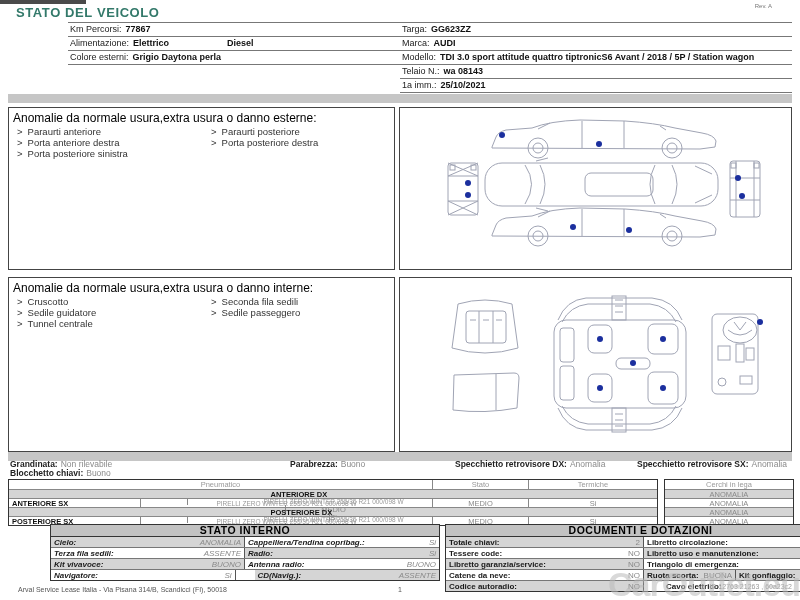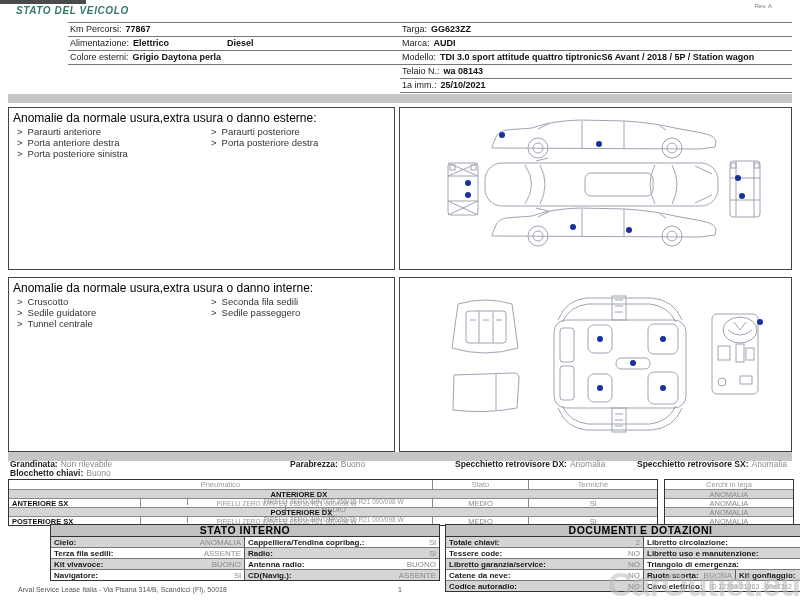--- a/index.html
+++ b/index.html
@@ -1,20 +1,20 @@
 <!DOCTYPE html>
 <html><head>
 <meta charset="utf-8">
 <style>
   html,body{margin:0;padding:0;background:#ffffff;}
   .page{position:relative;width:800px;height:600px;background:#ffffff;
         font-family:"Liberation Sans",sans-serif;overflow:hidden;color:#1a1a1a;}
   .scan-bar{position:absolute;left:0;top:0;width:86px;height:4px;background:#4a4a4a;}
-  .title{position:absolute;left:16px;top:5px;font-size:10px;font-weight:bold;
-         color:#33796a;letter-spacing:.6px;font-style:italic;}
+  .title{position:absolute;left:16px;top:5px;font-size:13px;font-weight:bold;
+         color:#33796a;letter-spacing:.6px;}
   .rev{position:absolute;right:28px;top:3px;font-size:6px;color:#777;}
 
   .info{position:absolute;border-top:1px solid #777;}
   .info-left{left:24px;top:22px;width:388px;margin-left:44px;}
   .info-right{left:400px;top:22px;width:392px;}
   .irow{border-bottom:1px solid #777;padding:1px 2px;font-size:9px;line-height:11px;}
   .irow .lbl{color:#222;margin-right:4px;}
   .irow .val{font-weight:bold;color:#111;}
   .irow .val2{font-weight:bold;color:#111;margin-left:58px;}
 
@@ -57,27 +57,27 @@
   .crow.head{height:9px;border-top:none;color:#9a9a9a;}
   .crow.shade{background:#d5d5d5;}
 
   .btable{position:absolute;border:1px solid #333;font-size:8px;background:#fff;margin-left:42px;}
   .si-table{left:8px;top:524px;width:388px;}
   .doc-table{left:403px;top:524px;width:389px;}
   .bheader{height:11px;line-height:11px;background:#c2c2c2;font-weight:bold;
            font-size:10.5px;text-align:center;letter-spacing:.5px;color:#000;
            border-bottom:1px solid #333;}
   .brow{display:flex;height:10px;border-bottom:1px solid #777;}
-  .brow:last-child{border-bottom:none;}
+  .brow:last-child{border-bottom:none;gap:19px;}
   .bcell{display:flex;justify-content:space-between;align-items:center;
          padding:0 3px;box-sizing:border-box;overflow:hidden;}
   .bcell .lbl{font-weight:bold;color:#1a1a1a;white-space:nowrap;}
   .bcell .val{color:#8a8a8a;white-space:nowrap;margin-left:4px;}
   .bcell.shade{background:#d5d5d5;}
-  .si-table .bcell{width:194px;}
+  .si-table .bcell{width:194px;font-style:italic;}
   .si-table .bcell:first-child{border-right:1px solid #555;}
   .doc-table .cell-l{width:198px;border-right:1px solid #555;}
   .doc-table .cell-r{flex:1;}
   .doc-table .cell-r1{width:92px;border-right:1px solid #555;}
   .doc-table .cell-r2{flex:1;}
 
   .footer-left{position:absolute;left:18px;top:586px;font-size:7px;color:#555;}
   .footer-page{position:absolute;left:398px;top:586px;font-size:7px;color:#555;}
   .doc-id{position:absolute;right:8px;top:583px;font-size:7px;color:#9a9a9a;}
   .watermark{position:absolute;right:0px;bottom:-4px;font-size:34px;font-weight:bold;

